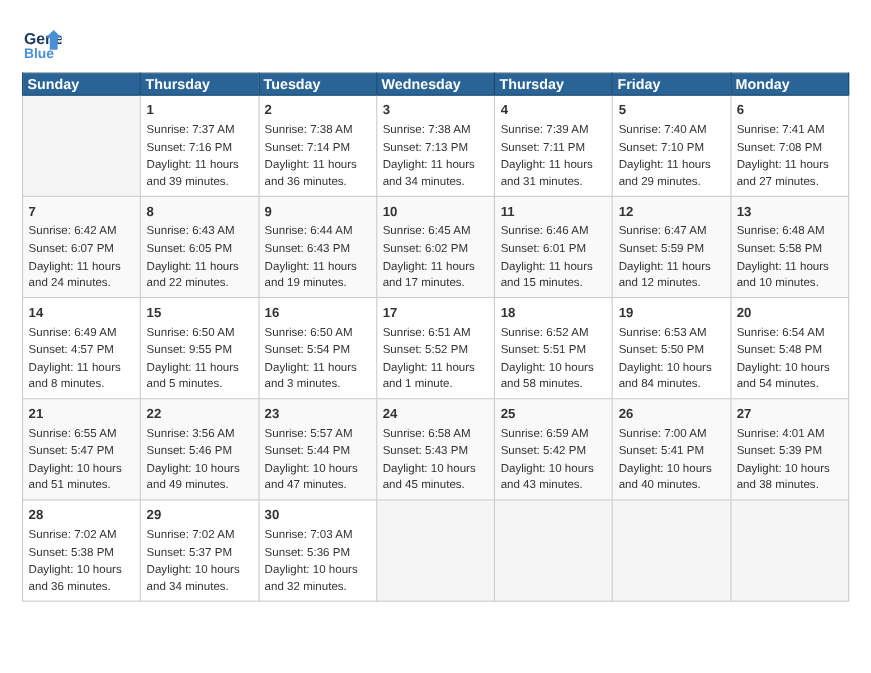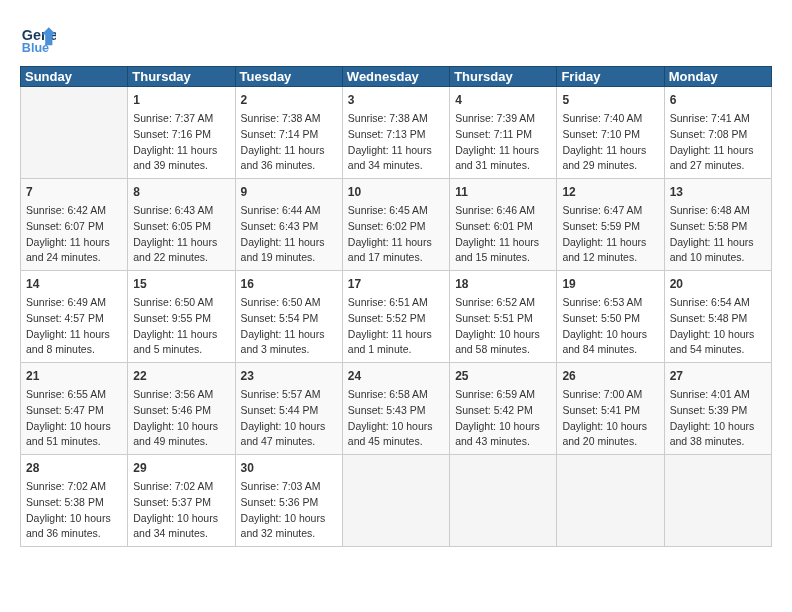--- a/index.html
+++ b/index.html
@@ -303,21 +303,21 @@
           <div>Sunrise: 6:59 AM</div>
           <div>Sunset: 5:42 PM</div>
           <div>Daylight: 10 hours</div>
           <div>and 43 minutes.</div>
         </td>
         <td>
           <span class="day-number">26</span>
           <div>Sunrise: 7:00 AM</div>
           <div>Sunset: 5:41 PM</div>
           <div>Daylight: 10 hours</div>
-          <div>and 20 minutes.</div>
+          <div>and 40 minutes.</div>
         </td>
         <td>
           <span class="day-number">27</span>
           <div>Sunrise: 4:01 AM</div>
           <div>Sunset: 5:39 PM</div>
           <div>Daylight: 10 hours</div>
           <div>and 38 minutes.</div>
         </td>
       </tr>
       <tr>

